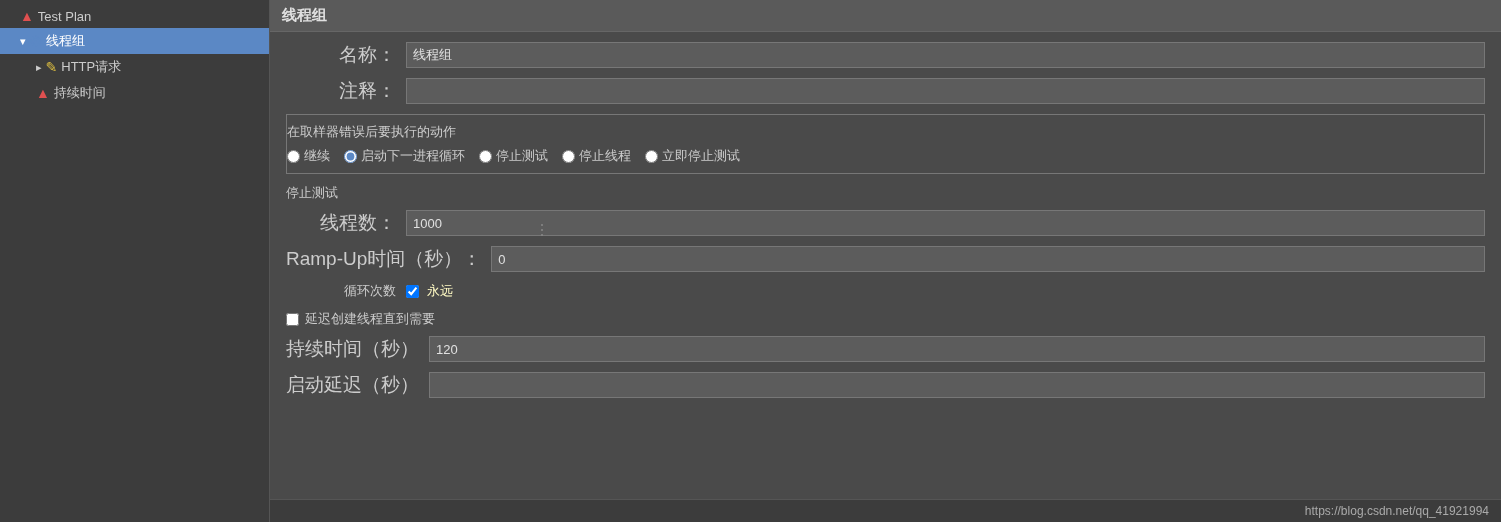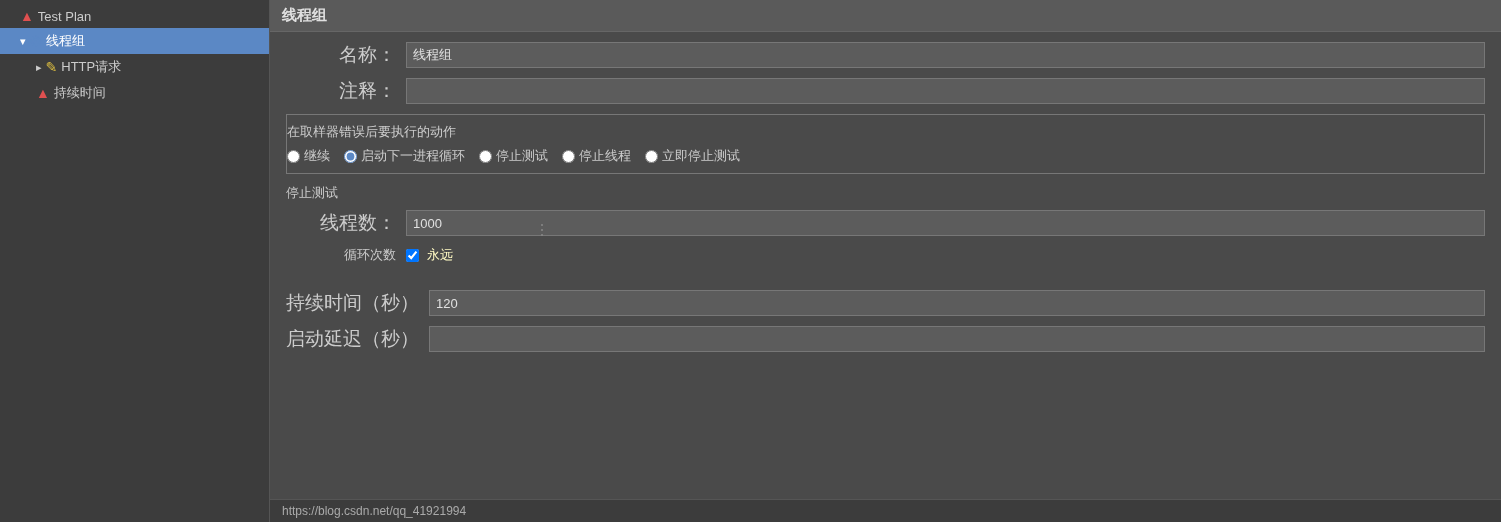--- a/index.html
+++ b/index.html
@@ -188,31 +188,31 @@
 
     .inline-label {
       color: #fef9c3;
       font-size: 13px;
     }
 
     
     .bottom-bar {
       background: #3c3c3c;
       padding: 4px 12px;
-      text-align: left;
+      text-align: right;
       color: #aaaaaa;
       font-size: 12px;
       border-top: 1px solid #555;
     }
 
     
     .loop-row {
       display: flex;
       align-items: center;
-      margin-bottom: 26px;
+      margin-bottom: 10px;
     }
 
     .loop-label {
       color: #cccccc;
       min-width: 120px;
       text-align: right;
       padding-right: 10px;
       font-size: 13px;
       flex-shrink: 0;
     }
@@ -333,30 +333,38 @@
         </div>
       </div>
 
       <div class="thread-props-title">停止测试</div>
 
       <div class="form-row">
         <span class="form-label">线程数：</span>
         <input class="form-input" type="text" value="1000" style="">
       </div>
 
+      <div class="form-row">
+        <span class="form-label">Ramp-Up时间（秒）：</span>
+        <input class="form-input" type="text" value="0" style="">
+      </div>
 
       <div class="loop-row">
         <span class="loop-label">循环次数</span>
         <div class="loop-controls">
           <input type="checkbox" id="forever-cb" checked="" style="">
           <label for="forever-cb" class="inline-label">永远</label>
         </div>
       </div>
 
 
+      <div class="checkbox-row">
+        <input type="checkbox" id="delay-thread-cb" style="">
+        <label for="delay-thread-cb">延迟创建线程直到需要</label>
+      </div>
 
 
       <div class="form-row">
         <span class="form-label">持续时间（秒）</span>
         <input class="form-input" type="text" value="120" style="">
       </div>
 
       <div class="form-row">
         <span class="form-label">启动延迟（秒）</span>
         <input class="form-input" type="text" style="">

